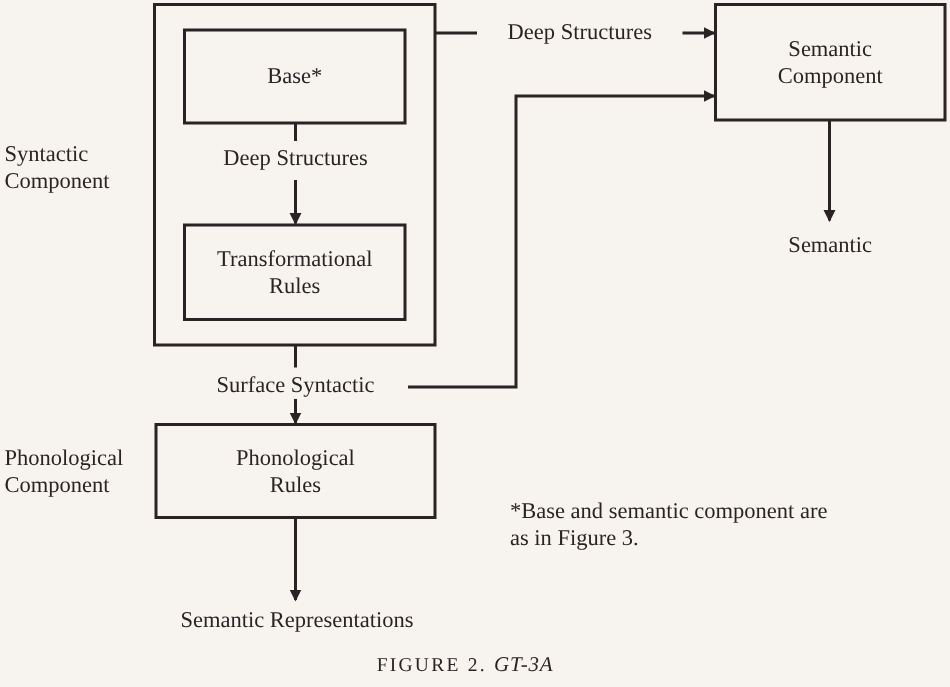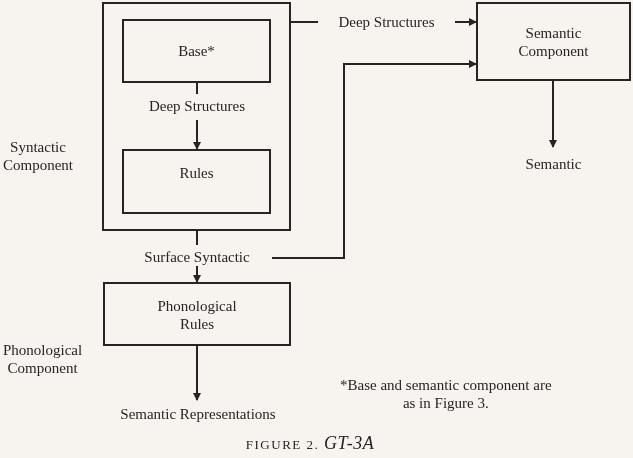--- a/index.html
+++ b/index.html
@@ -1,23 +1,23 @@
 <!DOCTYPE html>
 <html><head>
 <meta charset="utf-8">
 <style>
   html, body { margin: 0; padding: 0; }
   body { width: 633px; height: 458px; background: #f7f4ef; position: relative; overflow: hidden;
          font-family: "Liberation Serif", "DejaVu Serif", serif; color: #2a2224; }
   svg { position: absolute; left: 0; top: 0; }
   .t { position: absolute; font-size: 15px; line-height: 18px; white-space: nowrap; }
   .c { text-align: center; }
-  .l { text-align: center; margin-top: 44px; }
+  .l { text-align: left; }
   .cap { font-size: 13px; letter-spacing: 1.5px; }
-  .cap .it { font-style: italic; font-size: 18px; letter-spacing: 0.5px; }
+  .cap .it { font-style: italic; font-size: 14px; letter-spacing: 0.5px; }
 </style>
 </head>
 <body>
 
 <svg width="633" height="458">
   <defs>
     <marker id="arr" markerWidth="8" markerHeight="12" refX="7" refY="6" orient="auto" markerUnits="userSpaceOnUse">
       <path d="M0,2 L8,6 L0,10 Z" fill="#2a2224"></path>
     </marker>
   </defs>
@@ -57,20 +57,21 @@
   <div>Component</div>
 </div>
 <div class="t l" style="left:3px; top:297px;">
   <div>Phonological</div>
   <div>Component</div>
 </div>
 
 <div class="t c" style="left:123px; width:147px; top:42px;">Base*</div>
 
 <div class="t c" style="left:123px; width:147px; top:164px;">
+  <div>Transformational</div>
   <div>Rules</div>
 </div>
 
 <div class="t c" style="left:477px; width:153px; top:24px;">
   <div>Semantic</div>
   <div>Component</div>
 </div>
 
 <div class="t c" style="left:104px; width:186px; top:297px;">
   <div>Phonological</div>

